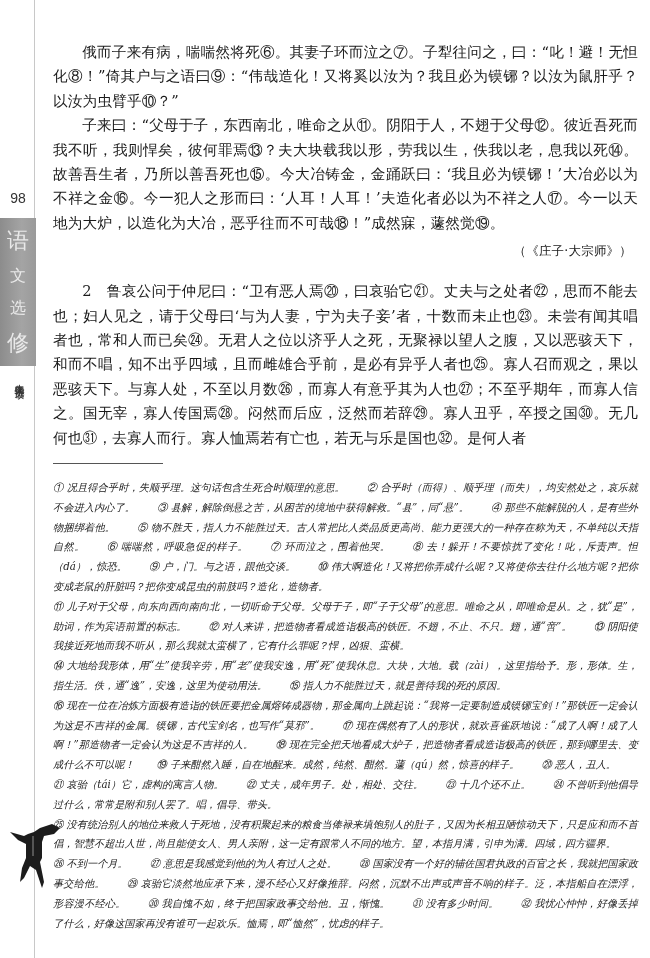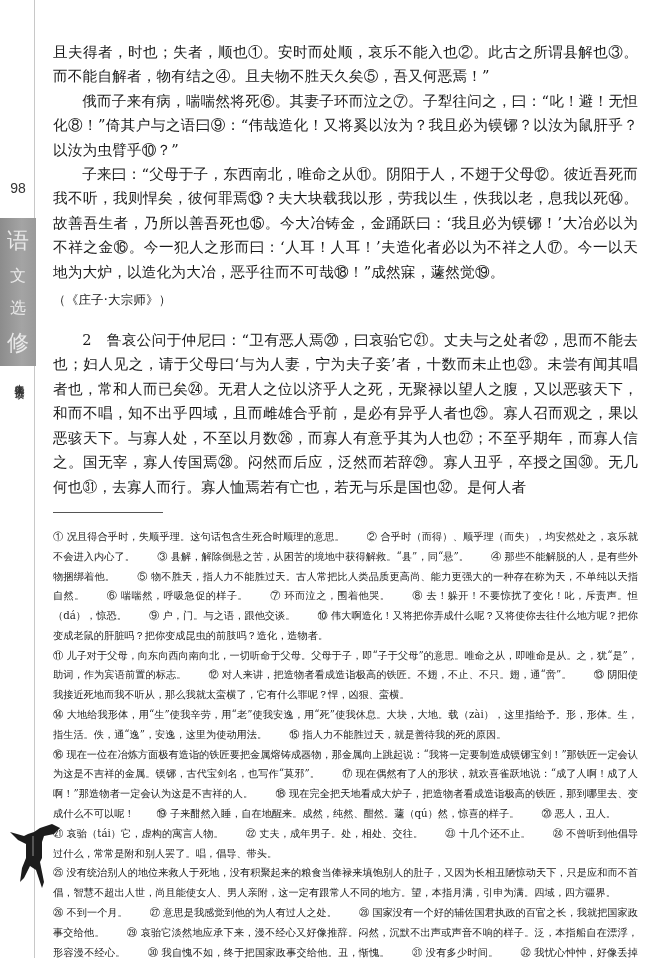--- a/index.html
+++ b/index.html
@@ -4,21 +4,21 @@
 <style>
   html, body { margin: 0; padding: 0; }
   body {
     width: 650px; height: 958px; background: #ffffff; position: relative; overflow: hidden;
     font-family: "DejaVu Serif", "Liberation Serif", serif; color: #1a1a1a;
   }
   .margin-rule {
     position: absolute; left: 34px; top: 0; width: 1px; height: 958px; background: #c8c8c8;
   }
   .page-number {
-    position: absolute; left: 3px; top: 180px; width: 30px; text-align: center;
+    position: absolute; left: 3px; top: 190px; width: 30px; text-align: center;
     font-family: "Liberation Sans", "DejaVu Sans", sans-serif; font-size: 14px; color: #333;
   }
   .series-tab {
     position: absolute; left: 0; top: 218px; width: 36px; height: 148px;
     background: linear-gradient(90deg, #8c8c8c, #a4a4a4 60%, #9a9a9a);
     display: flex; flex-direction: column; align-items: center; justify-content: space-around;
     padding: 4px 0; box-sizing: border-box;
   }
   .series-tab span {
     color: #f0f0f0; font-size: 22px; line-height: 1; font-family: "DejaVu Serif", serif;
@@ -31,28 +31,28 @@
   }
   .vessel-icon { position: absolute; left: 4px; top: 822px; width: 58px; height: 70px; }
 
   .content { position: absolute; left: 53px; top: 40px; width: 585px; }
   .passage p {
     margin: 0; font-size: 14.6px; line-height: 24.4px; text-align: justify;
     text-align-last: auto; letter-spacing: 0.2px;
   }
   .passage p.indent { text-indent: 2em; }
   .passage .source {
-    font-size: 12.5px; margin: 6px 0 0 0; line-height: 20px; padding-right: 6px;
+    text-align: right; font-size: 12.5px; margin: 6px 0 0 0; line-height: 20px; padding-right: 6px;
   }
   .passage .gap { height: 18px; }
   .note-rule { width: 110px; height: 1px; background: #555; margin: 13px 0 14px 0; }
   .notes p {
     margin: 0; font-size: 10.2px; line-height: 19.8px; text-align: justify; color: #222;
   }
-  .notes .n { margin-right: 22px; }
+  .notes .n { margin-right: 22px; font-style: italic; }
 </style>
 </head>
 <body>
 
 <div class="margin-rule"></div>
 <div class="page-number">98</div>
 
 <div class="series-tab">
   <span>语</span>
   <span class="small">文</span>
@@ -62,21 +62,20 @@
 
 <div class="book-title">先秦诸子选读</div>
 
 <svg class="vessel-icon" viewBox="0 0 58 70">
   <path d="M6 10 L20 14 L24 12 L30 10 L36 6 L48 2 L56 6 L50 12 L40 14 L38 20 L38 36 L36 40 L40 60 L38 66 L32 48 L26 44 L20 56 L16 60 L18 46 L22 36 L22 22 L14 18 Z" fill="#1c1c1c"></path>
   <path d="M28 14 L30 14 L30 34 L28 34 Z" fill="#555"></path>
 </svg>
 
 <div class="content">
   <div class="passage">
-    <p>且夫得者，时也；失者，顺也①。安时而处顺，哀乐不能入也②。此古之所谓县解也③。而不能自解者，物有结之④。且夫物不胜天久矣⑤，吾又何恶焉！”</p>
     <p class="indent">俄而子来有病，喘喘然将死⑥。其妻子环而泣之⑦。子犁往问之，曰：“叱！避！无怛化⑧！”倚其户与之语曰⑨：“伟哉造化！又将奚以汝为？我且必为镆铘？以汝为鼠肝乎？以汝为虫臂乎⑩？”</p>
     <p class="indent">子来曰：“父母于子，东西南北，唯命之从⑪。阴阳于人，不翅于父母⑫。彼近吾死而我不听，我则悍矣，彼何罪焉⑬？夫大块载我以形，劳我以生，佚我以老，息我以死⑭。故善吾生者，乃所以善吾死也⑮。今大冶铸金，金踊跃曰：‘我且必为镆铘！’大冶必以为不祥之金⑯。今一犯人之形而曰：‘人耳！人耳！’夫造化者必以为不祥之人⑰。今一以天地为大炉，以造化为大冶，恶乎往而不可哉⑱！”成然寐，蘧然觉⑲。</p>
     <p class="source">（《庄子·大宗师》）</p>
     <div class="gap"></div>
     <p class="indent">2　鲁哀公问于仲尼曰：“卫有恶人焉⑳，曰哀骀它㉑。丈夫与之处者㉒，思而不能去也；妇人见之，请于父母曰‘与为人妻，宁为夫子妾’者，十数而未止也㉓。未尝有闻其唱者也，常和人而已矣㉔。无君人之位以济乎人之死，无聚禄以望人之腹，又以恶骇天下，和而不唱，知不出乎四域，且而雌雄合乎前，是必有异乎人者也㉕。寡人召而观之，果以恶骇天下。与寡人处，不至以月数㉖，而寡人有意乎其为人也㉗；不至乎期年，而寡人信之。国无宰，寡人传国焉㉘。闷然而后应，泛然而若辞㉙。寡人丑乎，卒授之国㉚。无几何也㉛，去寡人而行。寡人恤焉若有亡也，若无与乐是国也㉜。是何人者</p>
   </div>
 
   <div class="note-rule"></div>
 
   <div class="notes">

